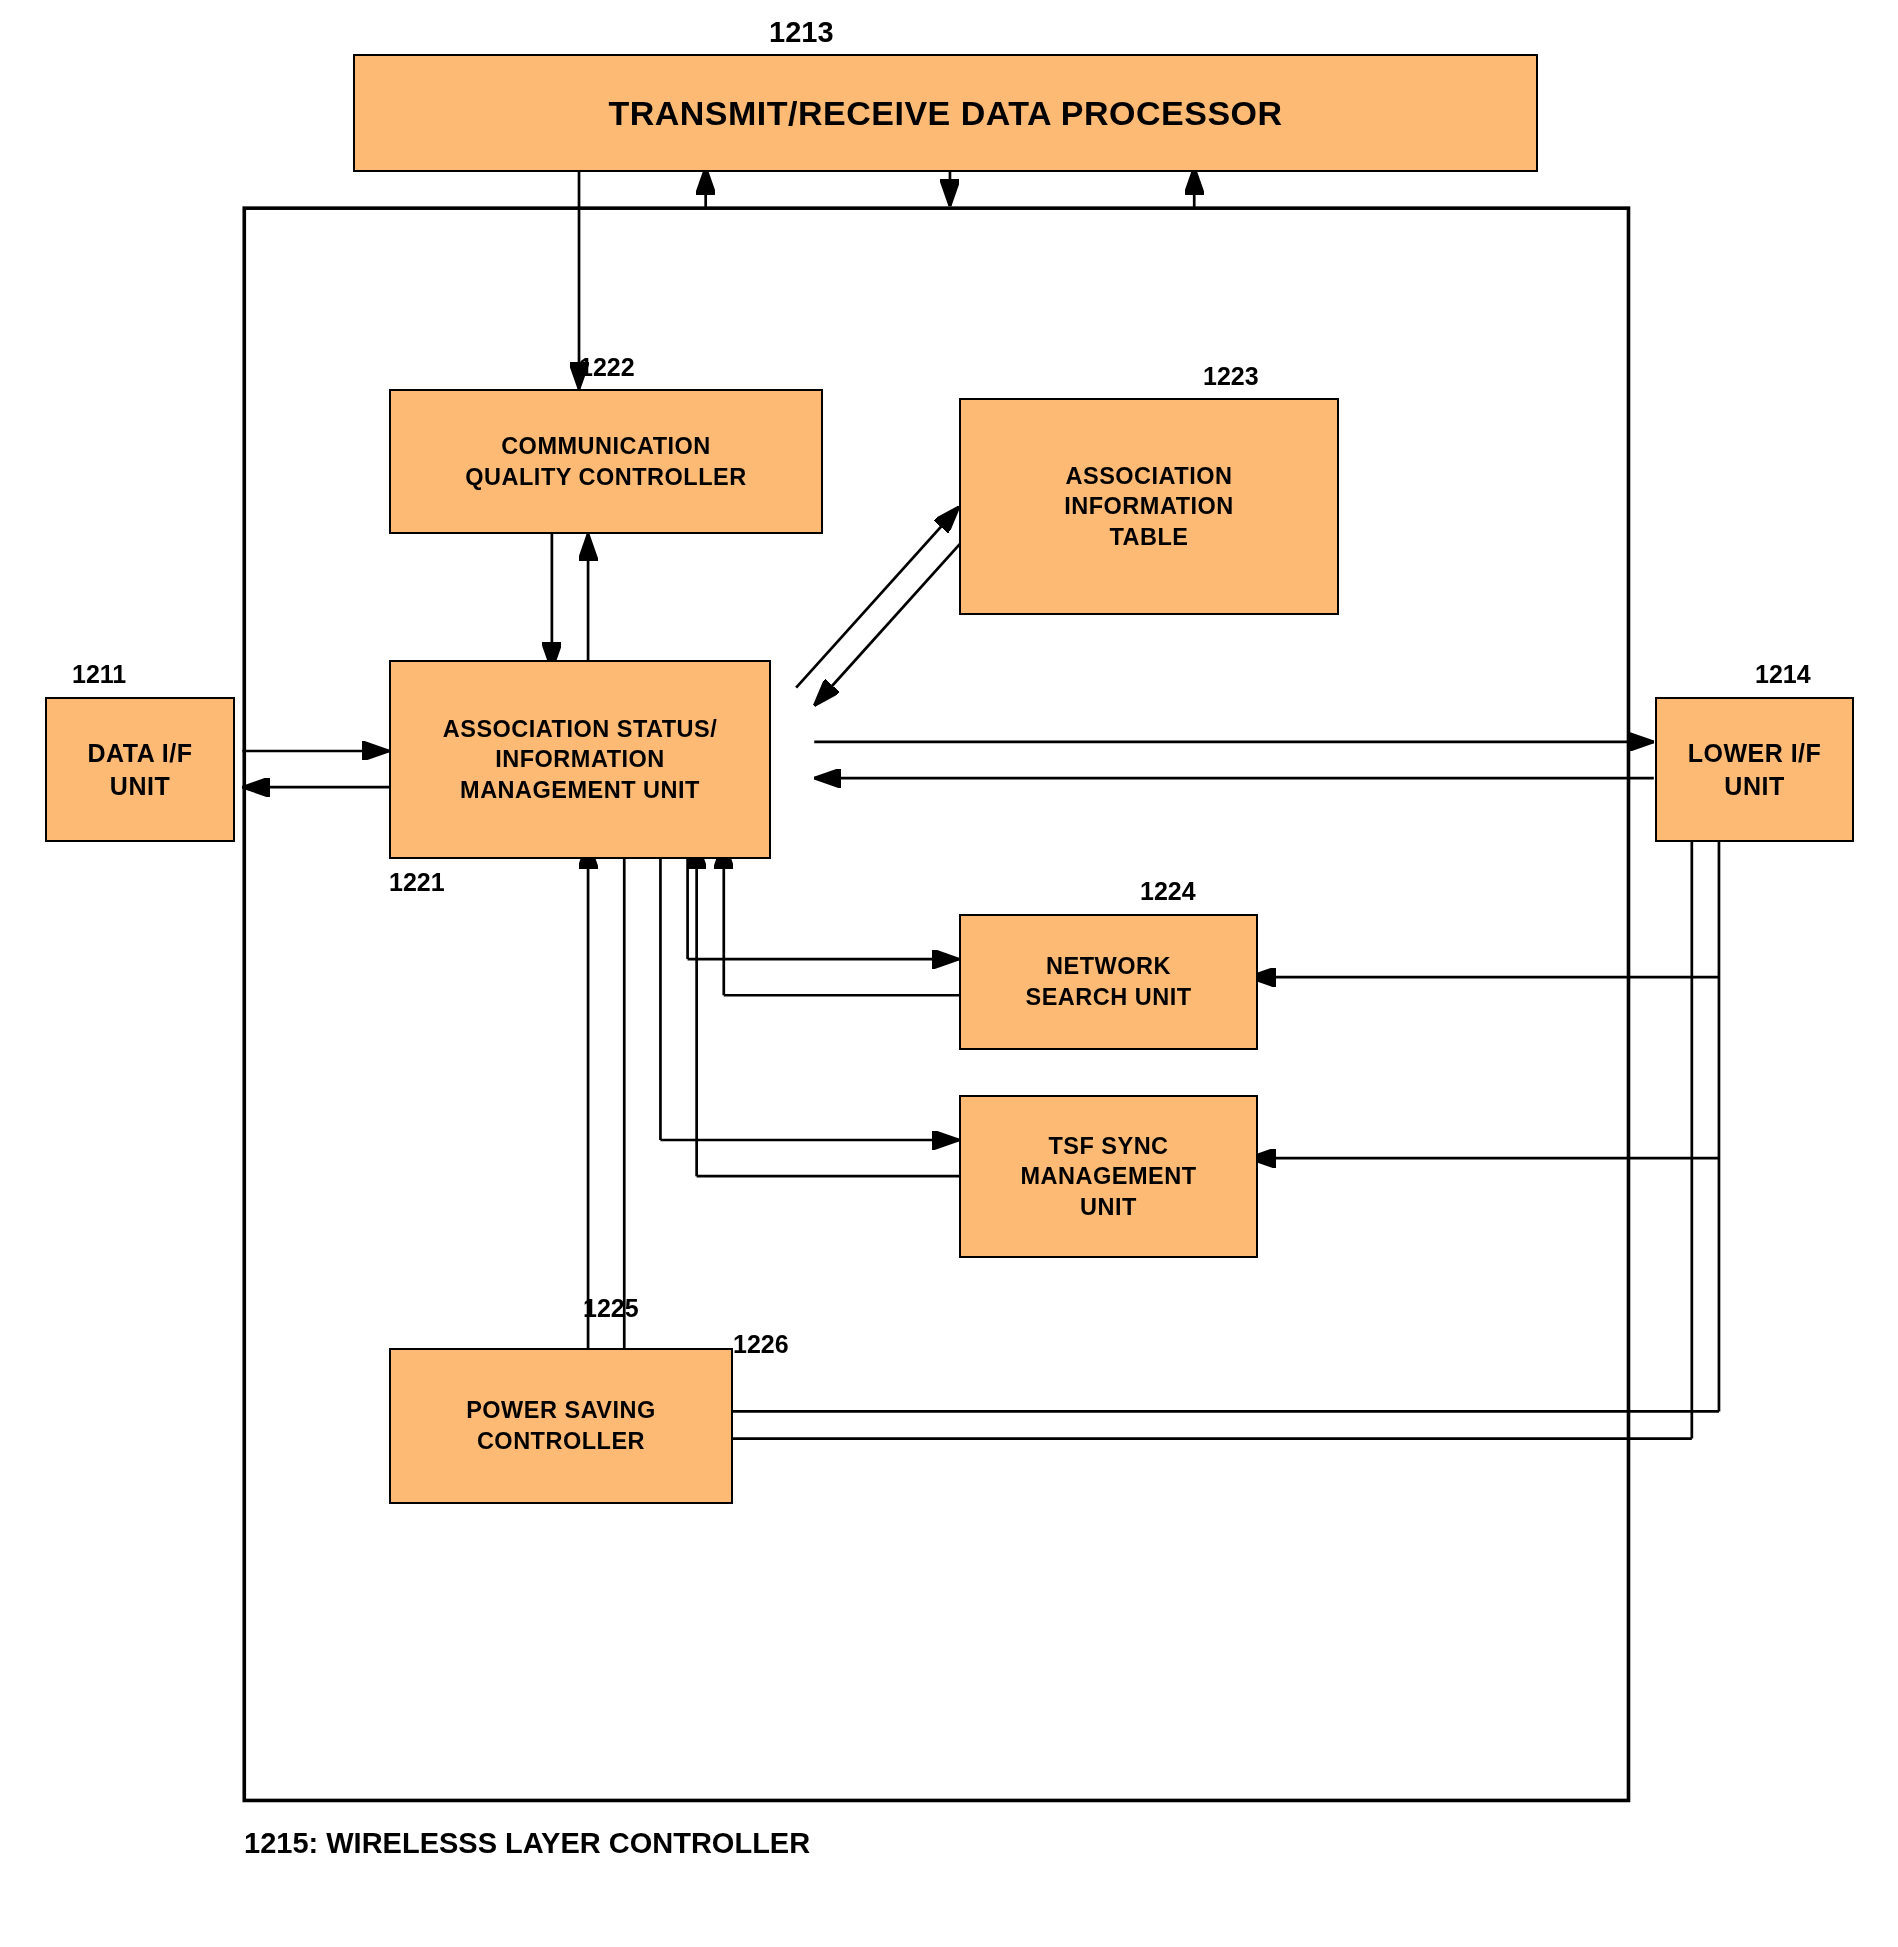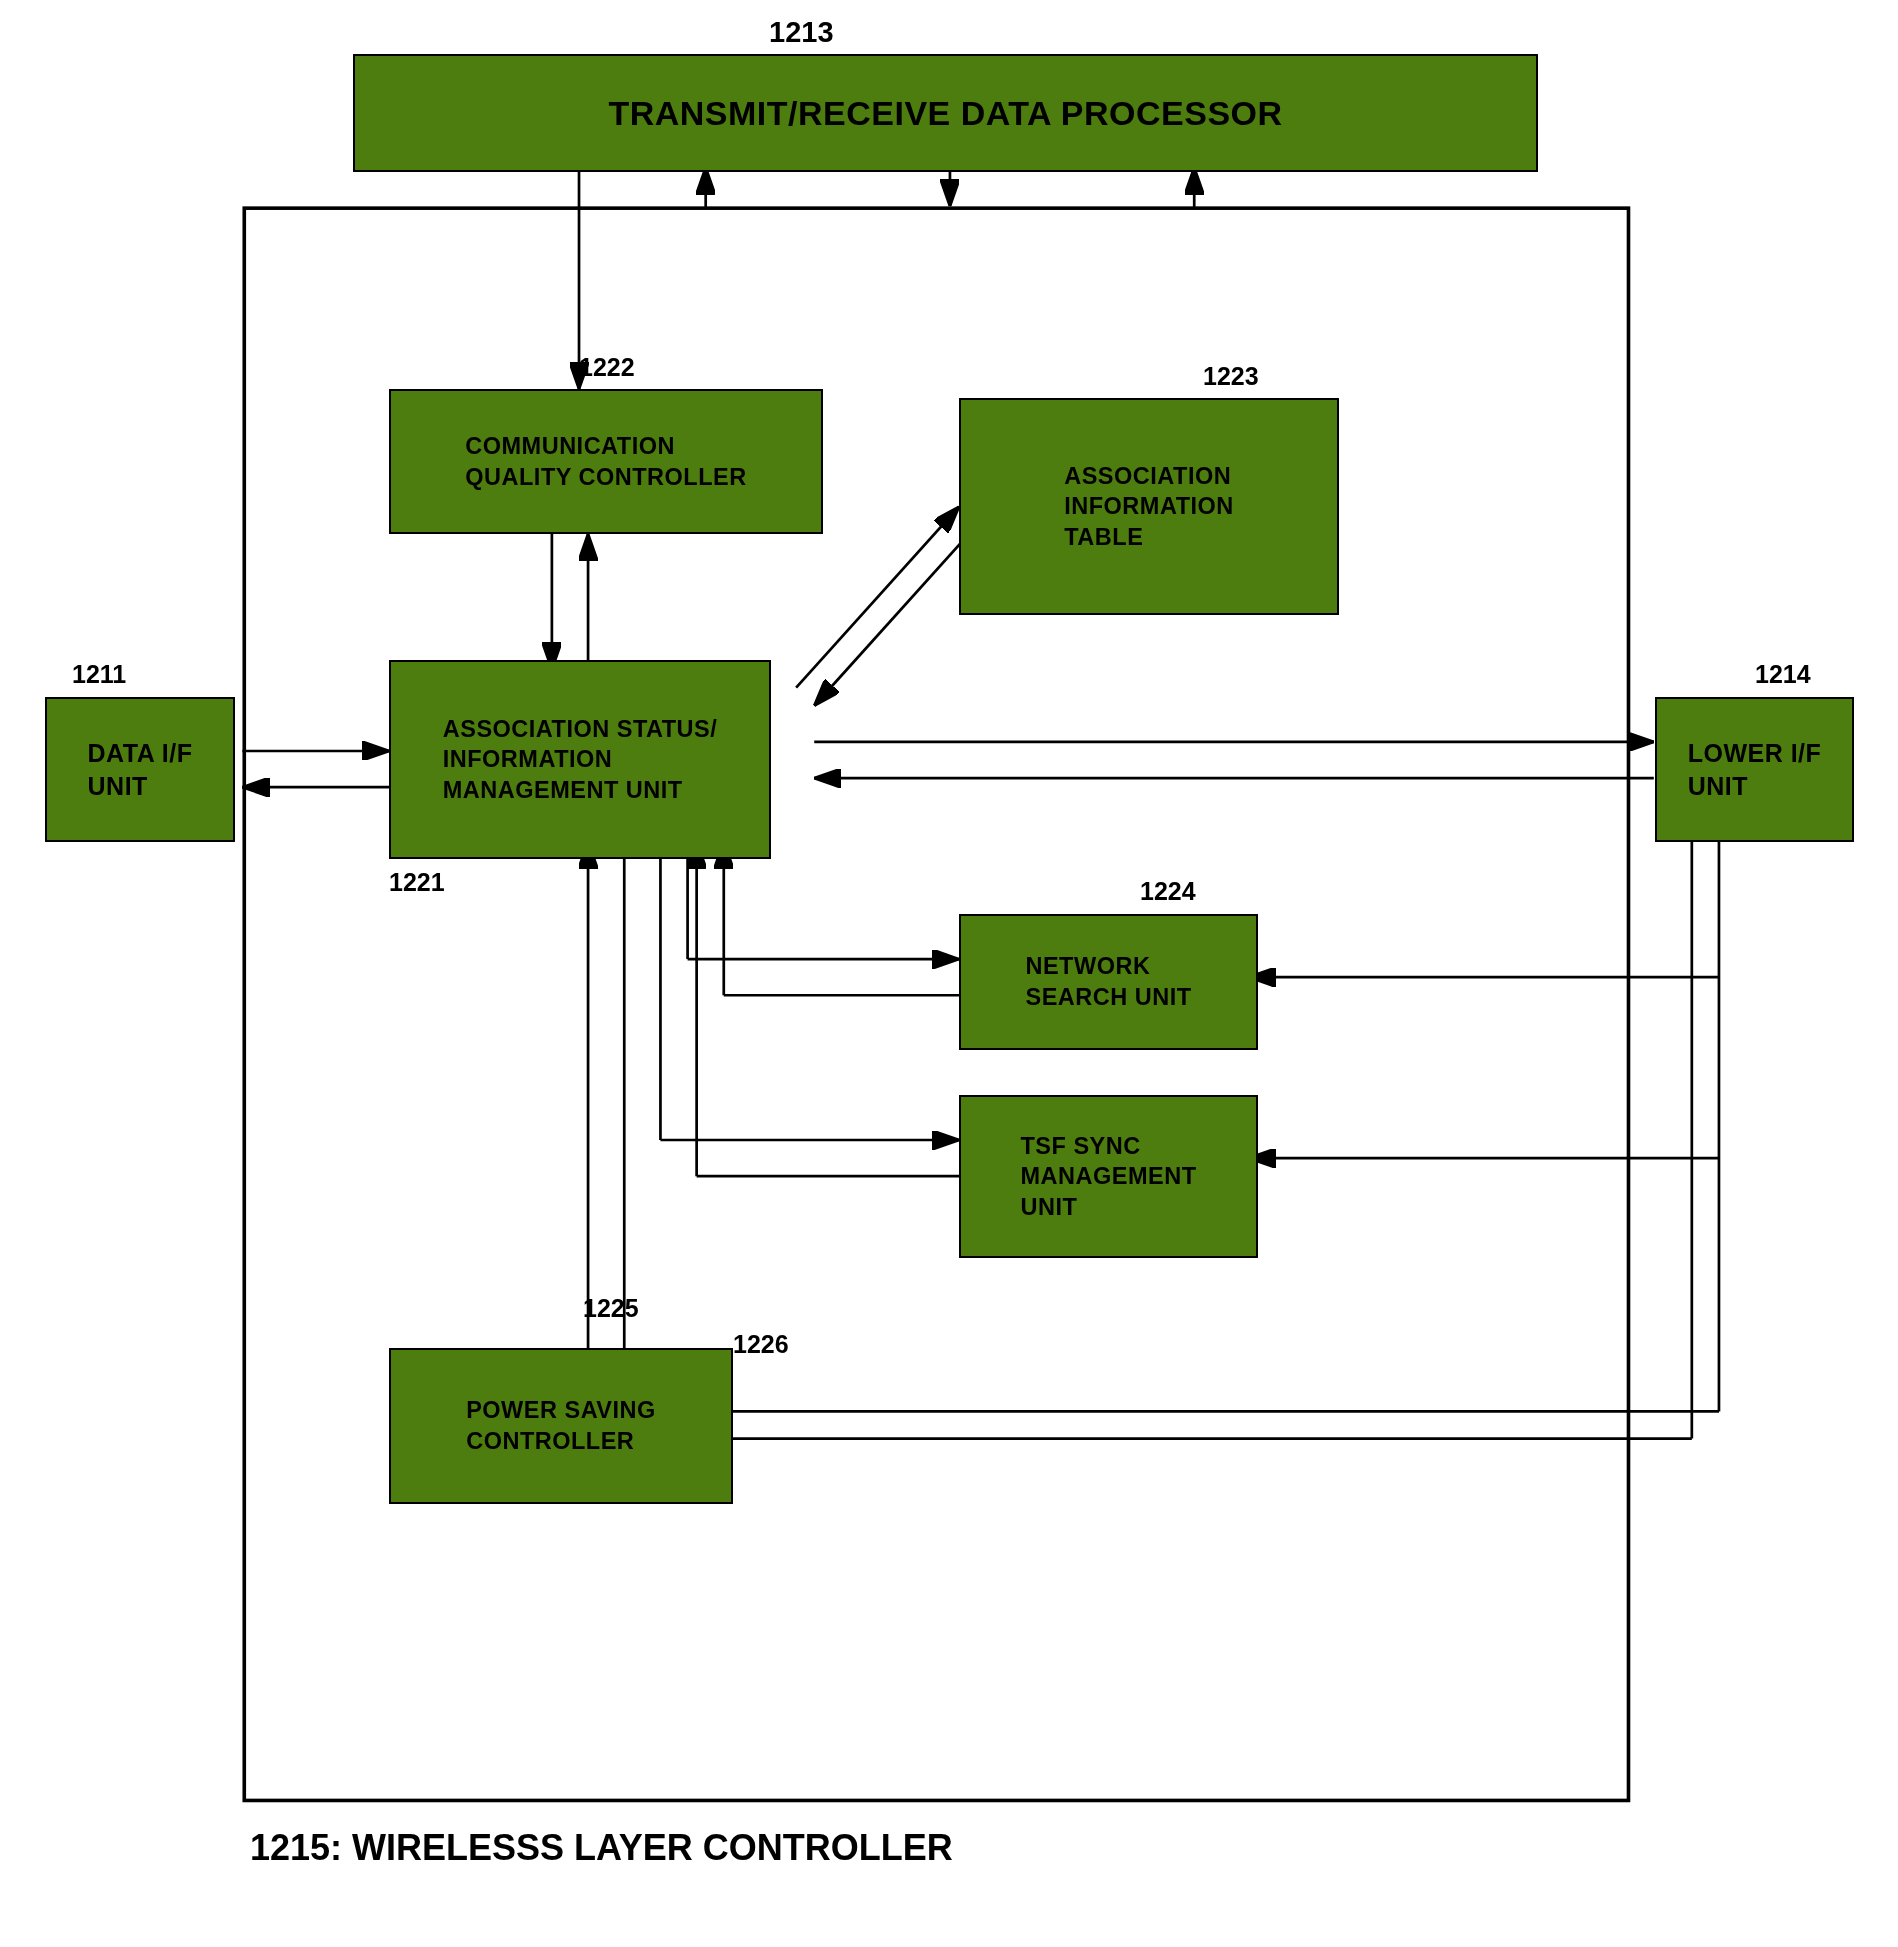--- a/index.html
+++ b/index.html
@@ -13,24 +13,25 @@
     }
     .diagram-container {
       position: absolute;
       top: 0; left: 0;
       width: 1899px;
       height: 1948px;
     }
     .box {
       position: absolute;
       border: 2.7px solid #000;
-      background: #4d7c0f;
+      background: #fdba74;
       display: flex;
       align-items: center;
       justify-content: center;
+      text-align: center;
       font-size: 25px;
       font-weight: bold;
       letter-spacing: 0.5px;
       line-height: 1.3;
     }
     .label {
       position: absolute;
       font-size: 23.5px;
       font-weight: bold;
       background: transparent;
@@ -125,21 +126,21 @@
     <line x1="1870" y1="1590" x2="660" y2="1590" marker-end="url(#arrowhead)"></line>
 
   </svg>
 
   <div class="box" style="left:353px; top:54px; width:1185px; height:118px; font-size:34px;">
     <span>TRANSMIT/RECEIVE DATA PROCESSOR</span>
   </div>
 
   <div class="label" style="left:769px; top:16.3px; font-size:29px;">1213</div>
 
-  <div class="label" style="left:244px; top:1827px; font-size:36px;margin-left:6px;">
+  <div class="label" style="left:244px; top:1827px; font-size:29px;">
     <span>1215</span>:&nbsp;<span>WIRELESSS LAYER CONTROLLER</span>
   </div>
 
   <div class="box" style="left:389px; top:389px; width:434px; height:145px; font-size:23.5px;">
     <span style="white-space:pre-line;">COMMUNICATION
 QUALITY CONTROLLER</span>
   </div>
 
   <div class="label" style="left:579px; top:353px; font-size:25px;">1222</div>
 

